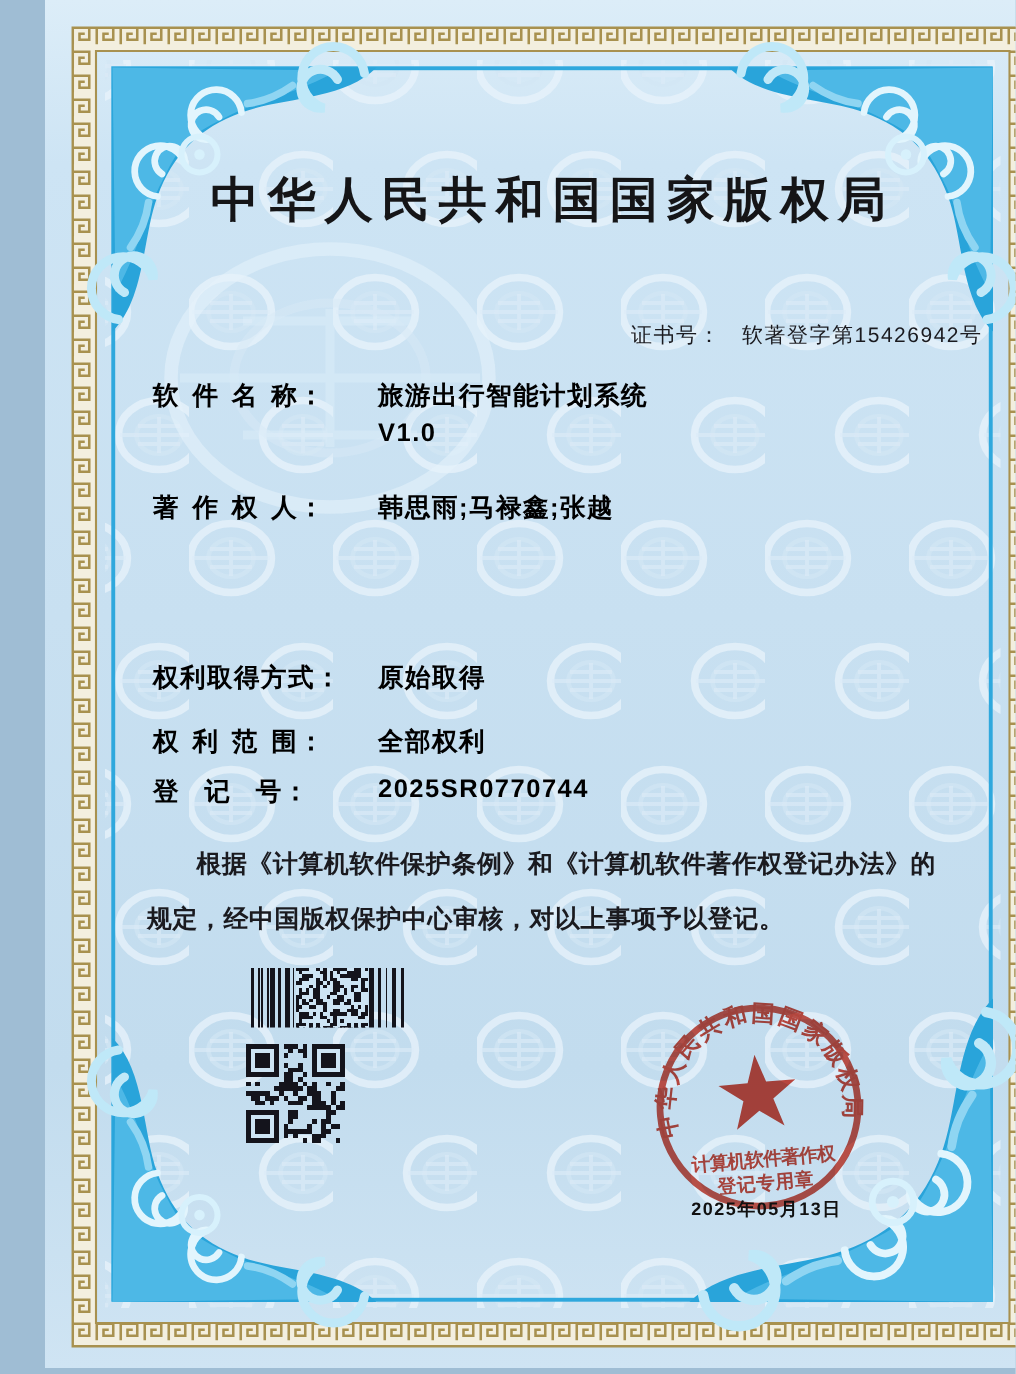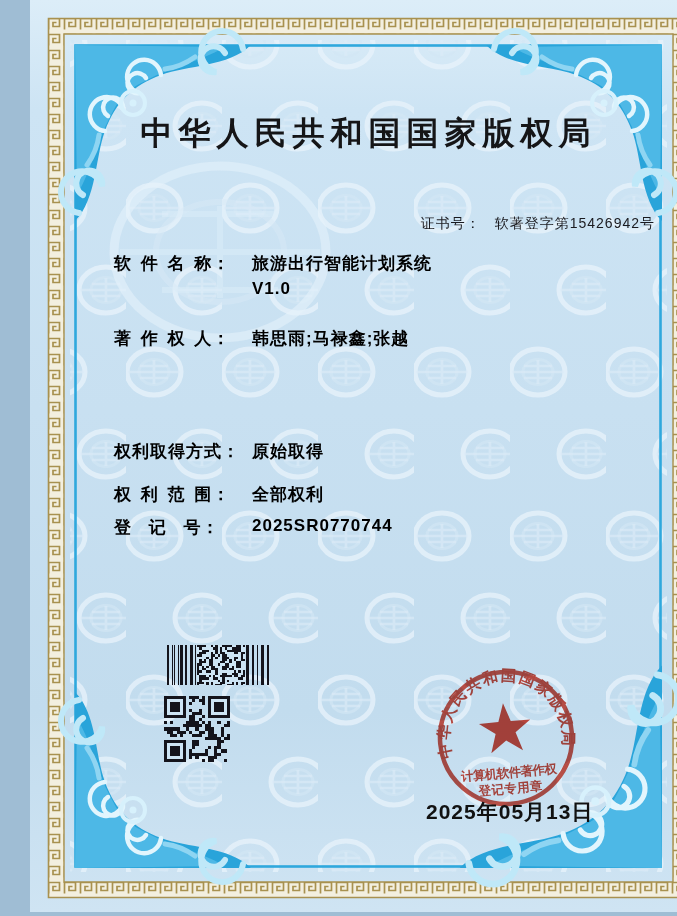--- a/index.html
+++ b/index.html
@@ -7,34 +7,34 @@
   .stage{position:relative;width:677px;height:912px;overflow:hidden;
          background:linear-gradient(180deg,#dcedf8 0%,#cde4f4 12%,#c8e0f1 45%,#c2dcee 78%,#cfe4f3 100%);margin-left:30px;}
   .deco{position:absolute;left:0;top:0;}
   .txt{position:absolute;color:#1a1a1f;}
   .title{left:0;width:100%;text-align:center;font-weight:700;font-size:32px;color:#151517;}
   .title.l1{top:112px;letter-spacing:6px;}
   .title.l2{top:160px;letter-spacing:3px;}
   .certno{top:215px;right:52px;font-size:14px;font-weight:400;letter-spacing:1px;}
   .certno .gap{display:inline-block;width:14px;}
   .row{position:absolute;left:0;top:0;width:100%;font-weight:700;font-size:17px;}
-  .lbl{position:absolute;left:84px;white-space:pre;letter-spacing:1px;}
+  .lbl{position:absolute;left:72px;white-space:pre;letter-spacing:1px;font-family:Liberation Serif, serif;}
   .val{position:absolute;left:222px;letter-spacing:1px;}
   .ws2 .lbl{word-spacing:3px;}
   .ws10 .lbl{word-spacing:11px;}
   .statement{position:absolute;left:68px;top:558px;width:528px;margin:0;
              font-size:16.5px;font-weight:700;line-height:37px;text-indent:2em;
              color:#1a1a1f;letter-spacing:0.5px;}
   .code{position:absolute;}
   #barcode{left:137px;top:645px;}
   #qrcode{left:134px;top:696px;}
   .seal{position:absolute;left:396px;top:658px;width:160px;height:160px;
         mix-blend-mode:multiply;opacity:0.92;transform:rotate(-5deg);}
-  .date{top:798px;left:396px;width:170px;text-align:left;
-        font-size:21px;font-weight:700;letter-spacing:1px;color:#111;}
+  .date{top:798px;left:396px;width:170px;text-align:center;
+        font-size:12px;font-weight:700;letter-spacing:1px;color:#111;}
 </style>
 </head>
 <body>
 
 <div class="stage">
 
   <svg class="deco" width="677" height="916" viewBox="0 0 677 916">
     <defs>
       <pattern id="mk" patternUnits="userSpaceOnUse" width="16" height="16">
         <path d="M2.5,13.5 V2.5 H13.5 V10.5 H7 V6.5 H10.5" fill="none" stroke="#a8914f" stroke-width="1.7"></path>
@@ -105,20 +105,21 @@
   </div>
   <div class="row ws2" style="top:483px">
     <span class="lbl">权 利 范 围：</span>
     <span class="val">全部权利</span>
   </div>
   <div class="row ws10" style="top:516px">
     <span class="lbl">登 记 号：</span>
     <span class="val">2025SR0770744</span>
   </div>
 
+  <p class="statement">根据《计算机软件保护条例》和《计算机软件著作权登记办法》的规定，经中国版权保护中心审核，对以上事项予以登记。</p>
 
   <svg id="barcode" class="code" width="103" height="40" viewBox="0 0 103 40" shape-rendering="crispEdges">
       <rect x="0" y="0" width="2" height="40" fill="#14141c"></rect>
       <rect x="5" y="0" width="1" height="40" fill="#14141c"></rect>
       <rect x="7" y="0" width="1" height="40" fill="#14141c"></rect>
       <rect x="11" y="0" width="1" height="40" fill="#14141c"></rect>
       <rect x="13" y="0" width="3" height="40" fill="#14141c"></rect>
       <rect x="18" y="0" width="2" height="40" fill="#14141c"></rect>
       <rect x="23" y="0" width="3" height="40" fill="#14141c"></rect>
       <rect x="28" y="0" width="1" height="40" fill="#14141c"></rect>

